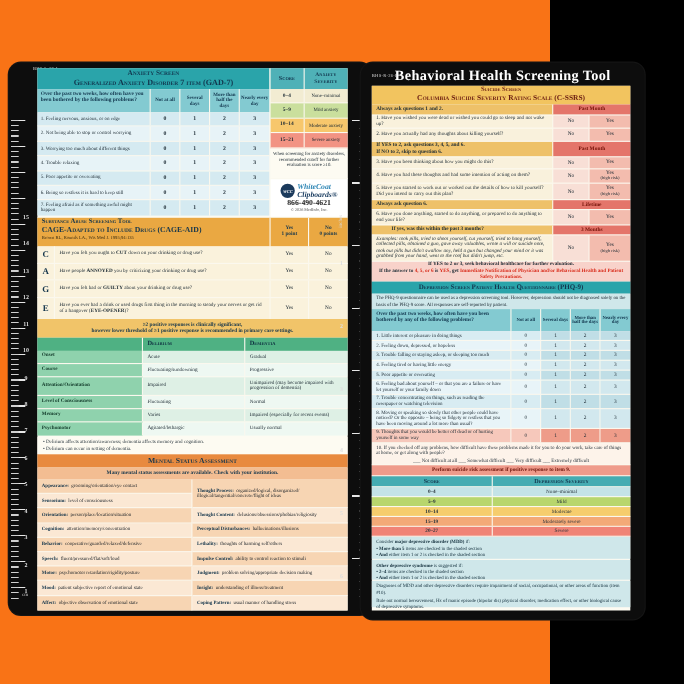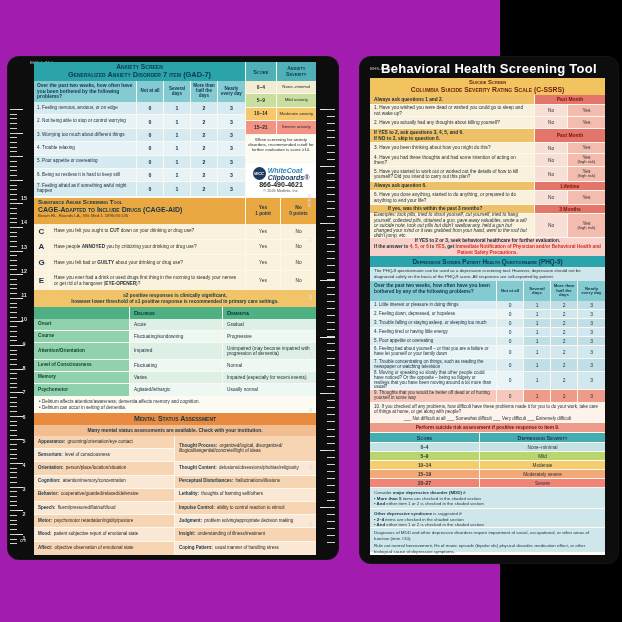--- a/index.html
+++ b/index.html
@@ -1,21 +1,21 @@
 <!DOCTYPE html>
 <html><head>
 <meta charset="utf-8">
 <style>
   *{box-sizing:border-box;margin:0;padding:0;}
   html,body{width:622px;height:622px;background:#000;overflow:hidden;
     font-family:"Liberation Sans",sans-serif;-webkit-font-smoothing:antialiased;}
-  .stage{position:relative;width:500px;height:622px;background:#a21caf;}
+  .stage{position:relative;width:500px;height:622px;background:#f97316;font-family:Liberation Serif, serif;}
   .card{position:absolute;background:#0d0d0d;border-radius:11px;box-shadow:0 0 0 1px #151515;}
   .card-left{left:8px;top:57px;width:330px;height:502px;}
-  .card-right{left:360px;top:57px;width:258px;height:506px;}
+  .card-right{left:328px;top:57px;width:258px;height:506px;}
   .card-code{position:absolute;font-size:4.2px;color:#cfcfcf;letter-spacing:.2px;}
   .card-left .card-code{left:22px;top:3px;}
   .card-right .card-code{left:10px;top:9px;}
 
   
   .ruler{position:absolute;top:0;bottom:0;}
   .ruler-cm{left:0;width:26px;}
   .ruler-in{right:0;width:32px;}
   .ticks-sm,.ticks-lg{position:absolute;top:52px;bottom:14px;}
   .ruler-cm .ticks-sm{left:2px;width:7px;background:repeating-linear-gradient(to bottom,#cfcfcf 0,#cfcfcf 1px,transparent 1px,transparent 4.72px);}

